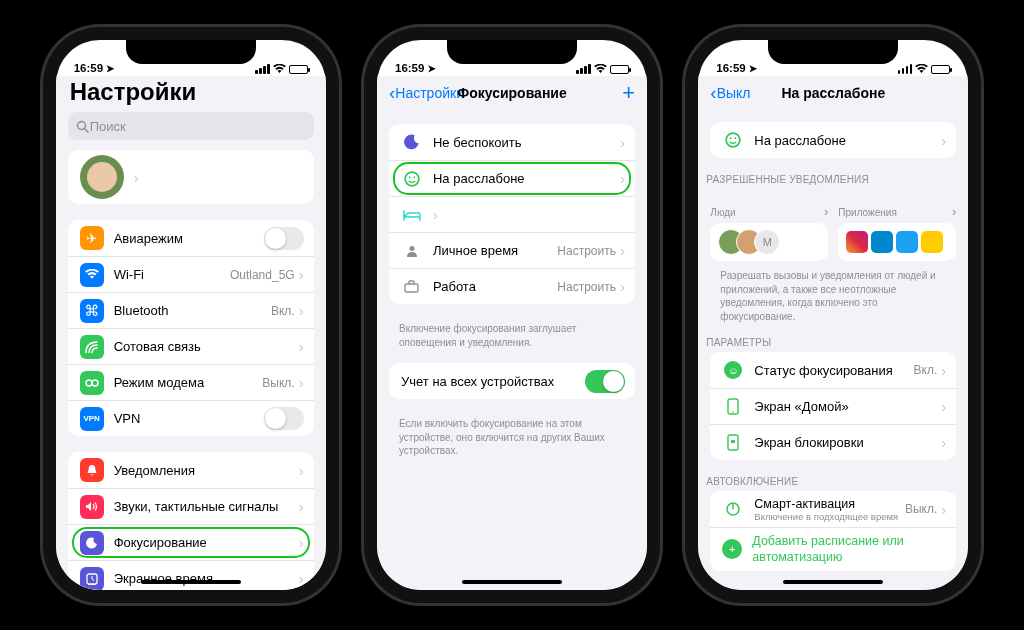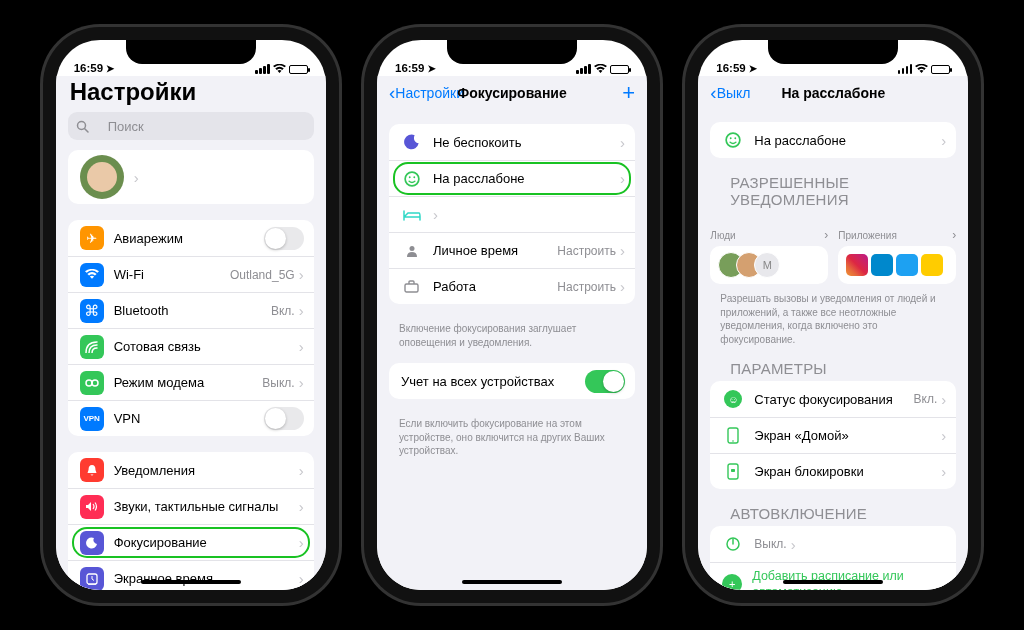--- a/index.html
+++ b/index.html
@@ -37,33 +37,33 @@
   .batt { width:19px;height:9px;border:1px solid #000;border-radius:2px;position:relative;}
   .batt::after{content:"";width:2px;height:4px;background:#000;position:absolute;right:-3px;top:2px;border-radius:1px;}
   .batt .fill{background:#000;height:100%;width:70%;border-radius:1px;}
   .screen { height: calc(100% - 36px); overflow:hidden; position:relative; background:#f2f2f7;}
   .nav { display:flex; align-items:center; justify-content:space-between; padding: 6px 12px; height:34px;}
   .nav .back { color:#007aff; font-size:14px; display:flex; align-items:center; gap:2px;}
   .nav .chev-l { font-size:19px; font-weight:300; margin-right:-2px;}
   .nav-title { font-size:14px; font-weight:600; position:absolute; left:0;right:0;text-align:center; pointer-events:none;}
   .nav .plus { color:#007aff; font-size:22px; font-weight:300;}
   .ltitle { font-size:24px; font-weight:700; padding: 2px 14px 6px 14px;}
-  .searchbar { margin: 0 12px 10px 12px; background:#e4e4ea; border-radius:9px; height:28px; display:flex; align-items:center; padding:0 8px; color:#8e8e93; font-size:13px; gap:19px;}
+  .searchbar { margin: 0 12px 10px 12px; background:#e4e4ea; border-radius:9px; height:28px; display:flex; align-items:center; padding:0 8px; color:#8e8e93; font-size:13px; gap:1px;}
   .card { margin: 0 12px 16px 12px; background:#fff; border-radius:10px; overflow:hidden;}
   .row { display:flex; align-items:center; min-height:36px; padding: 5px 10px 5px 12px; border-top:0.5px solid #e3e3e8; position:relative;}
   .card .row:first-child { border-top:none;}
   .row .icon { width:24px; height:24px; border-radius:6px; margin-right:10px; display:flex; align-items:center; justify-content:center; font-size:13px; color:#fff; flex-shrink:0;}
   .row .label { flex:1; font-size:13px; }
   .row .value { color:#8e8e93; font-size:12px; margin-right:4px;}
   .row .chev { color:#c7c7cc; font-size:15px;}
   .toggle { width:40px; height:23px; background:#e9e9eb; border-radius:12px; position:relative;}
   .toggle .knob{ width:21px;height:21px;background:#fff;border-radius:50%;position:absolute;top:1px;left:1px;box-shadow:0 1px 3px rgba(0,0,0,0.25);}
   .toggle.on{ background:#34c759;}
   .toggle.on .knob{ left:auto; right:1px;}
-  .section-head { font-size:15px; color:#8e8e93; text-transform:uppercase; padding: 0 24px 4px 32px; letter-spacing:0.2px;}
+  .section-head { font-size:10px; color:#8e8e93; text-transform:uppercase; padding: 0 24px 4px 8px; letter-spacing:0.2px;}
   .footnote { font-size:10px; color:#8e8e93; padding: 2px 22px 14px 22px; line-height:1.35;}
   .avatar { width:44px; height:44px; border-radius:50%; background:#6b8e4e; margin-right:10px; display:flex;align-items:center;justify-content:center; overflow:hidden; position:relative;}
   .avatar .face{width:30px;height:30px;border-radius:50%;background:#eac9a8;position:relative;}
   .profile-name { font-size:13.5px; font-weight:500;}
   .profile-sub { font-size:10px; color:#8e8e93;}
   .highlight { position:absolute; border:2.5px solid #19c223; border-radius:15px; pointer-events:none;}
   .appicons {display:flex;gap:3px;}
   .appicons .ai{width:22px;height:22px;border-radius:5px;}
   .people {display:flex;}
   .people .p{width:26px;height:26px;border-radius:50%;background:#8fae6b;border:1.5px solid #fff;margin-right:-8px;display:flex;align-items:center;justify-content:center;font-size:11px;color:#555;}
@@ -431,20 +431,24 @@
     </div>
     <div class="section-head">АВТОВКЛЮЧЕНИЕ</div>
     <div class="card">
       <div class="row">
         <div class="fsicon" style="color:#34c759">
             <svg width="16" height="16" viewBox="0 0 16 16">
               <circle cx="8" cy="8" r="6" fill="none" stroke="currentColor" stroke-width="1.5"></circle>
               <line x1="8" y1="3" x2="8" y2="8" stroke="currentColor" stroke-width="1.5" stroke-linecap="round"></line>
             </svg>
           </div>
+        <div style="flex:1">
+          <div style="font-size:12.5px">Смарт-активация</div>
+          <div class="sub2">Включение в подходящее время</div>
+        </div>
         <div class="value">Выкл.</div>
         <span class="chev">›</span>
       </div>
       <div class="row">
         <div class="green-icon">+</div>
         <div class="green-link" style="flex:1;line-height:1.3">Добавить расписание или автоматизацию</div>
       </div>
     </div>
     <div class="footnote">Это фокусирование может включаться автоматически в заданное время, в заданном месте или при использовании определенного</div>
   </div>

